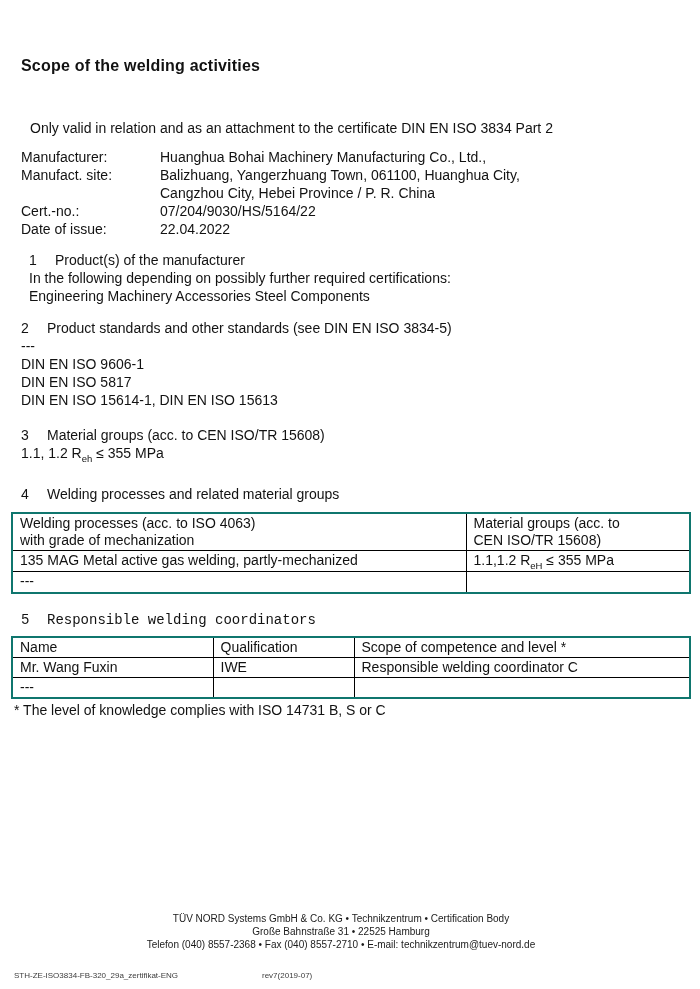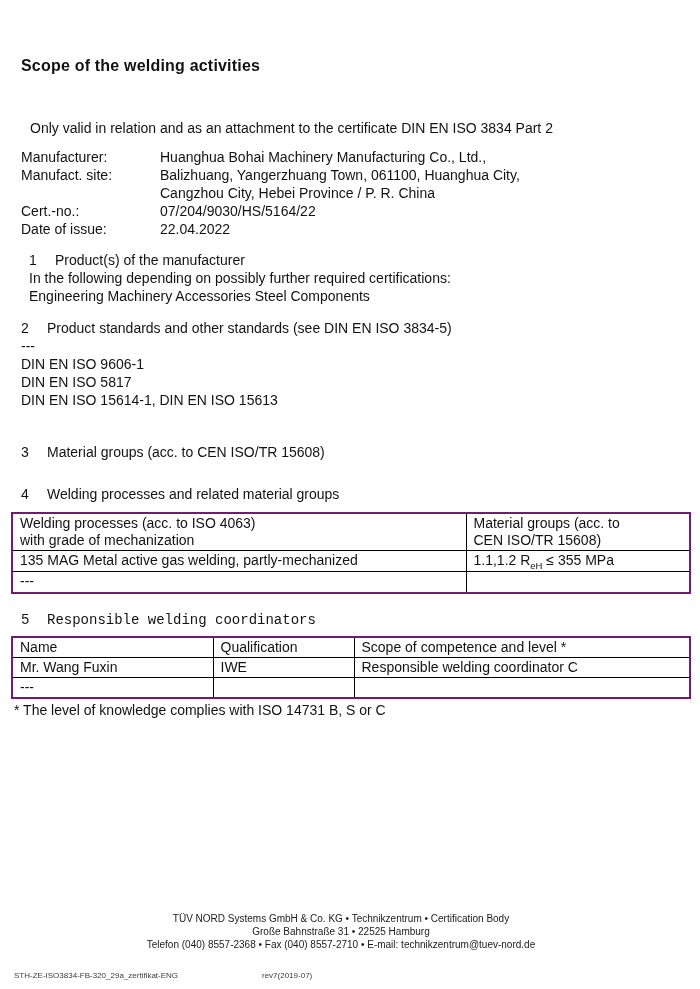--- a/index.html
+++ b/index.html
@@ -9,24 +9,24 @@
     overflow:hidden;
   }
   .title{position:absolute;left:21px;top:57px;margin:0;font-size:16px;font-weight:bold;letter-spacing:.2px;}
   .intro{position:absolute;left:21px;top:110px;margin:9px;font-size:14px;line-height:18px;}
   .details{
     position:absolute;left:21px;top:148px;display:grid;
     grid-template-columns:139px 1fr;font-size:14px;line-height:18px;
   }
   .sec{position:absolute;left:21px;margin:0;font-size:14px;line-height:18px;}
   .sec .num{display:inline-block;width:26px;}
-  #sec1{top:251px;margin-left:8px;} #sec2{top:319px;} #sec3{top:443px;} #sec4{top:485px;} #sec5{top:611px;font-family:Liberation Mono, monospace;}
+  #sec1{top:251px;margin-left:8px;} #sec2{top:319px;} #sec3{top:426px;} #sec4{top:485px;} #sec5{top:611px;font-family:Liberation Mono, monospace;}
   .tbl{
     position:absolute;left:11px;border-collapse:collapse;table-layout:fixed;
-    font-size:14px;border:2px solid #701a75;
+    font-size:14px;border:2px solid #0f766e;
   }
   .tbl td{border:1px solid #000;padding:1px 7px;vertical-align:top;line-height:17px;color:#121212;}
   #table1{top:512px;width:678px;}
   #table1 td.cell-row{height:18px;}
   #table2{top:636px;width:678px;}
   #table2 td{height:17px;}
   sub{font-size:9.5px;line-height:0;}
   .footnote{position:absolute;left:14px;top:701px;margin:0;font-size:14px;line-height:18px;text-align:right;}
   .footer{
     position:absolute;left:0;top:913px;width:682px;text-align:center;
@@ -64,20 +64,21 @@
   <div class="sec" id="sec2">
     <div><span class="num">2</span><span>Product standards and other standards (see DIN EN ISO 3834-5)</span></div>
     <div>---</div>
     <div>DIN EN ISO 9606-1</div>
     <div>DIN EN ISO 5817</div>
     <div>DIN EN ISO 15614-1, DIN EN ISO 15613</div>
   </div>
 
   <div class="sec" id="sec3">
     <div><span class="num">3</span><span>Material groups (acc. to CEN ISO/TR 15608)</span></div>
+    <div><span>1.1, 1.2 R</span><sub>eh</sub><span> ≤ 355 MPa</span></div>
   </div>
 
   <div class="sec" id="sec4">
     <div><span class="num">4</span><span>Welding processes and related material groups</span></div>
   </div>
 
   <table class="tbl" id="table1">
     <colgroup>
         <col style="width:454px">
         <col style="width:224px">

